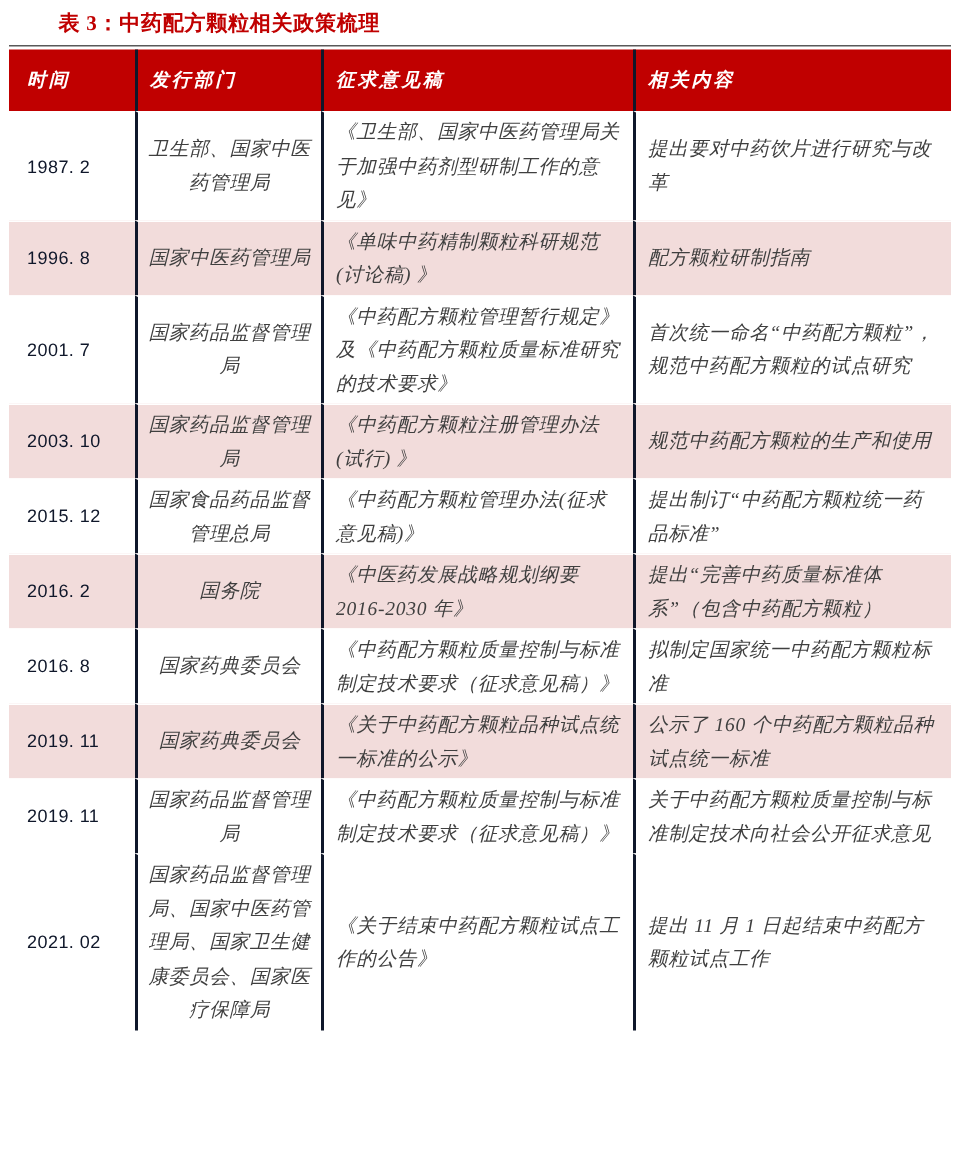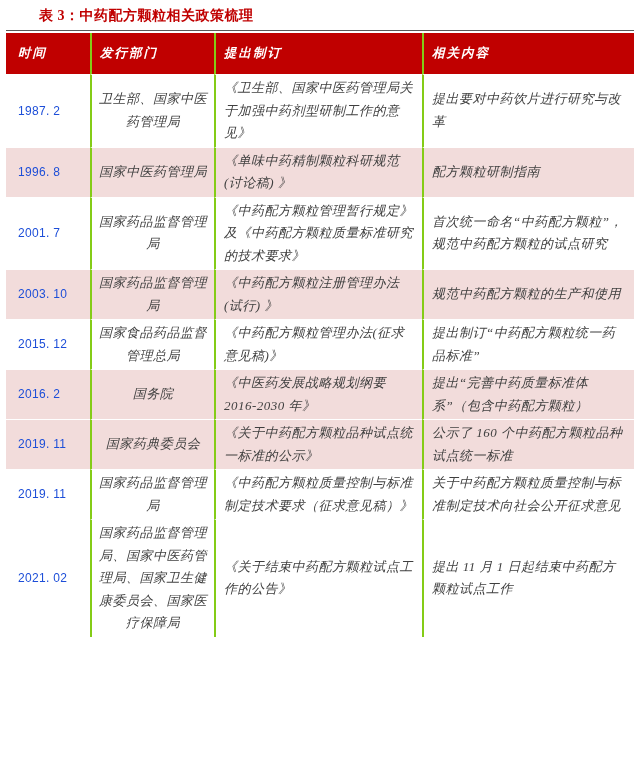--- a/index.html
+++ b/index.html
@@ -44,38 +44,38 @@
     font-weight: bold;
     font-style: italic;
     font-size: 12.5px;
     letter-spacing: 2px;
     text-align: left;
     height: 41px;
     padding: 0 8px;
     vertical-align: middle;
   }
   thead th.c-time { padding-left: 12px; }
-  th + th, td + td { border-left: 2px solid #84cc16; }
+  th + th, td + td { border-left: 2px solid #0f172a; }
   tbody td {
     font-style: italic;
     font-size: 13px;
     letter-spacing: 0.5px;
     color: #3f3f3f;
     line-height: 22.5px;
     padding: 2px 6px 2px 8px;
     border-top: 1px solid #ffffff;
     vertical-align: middle;
     overflow: hidden;
   }
   tbody td.c-time {
     font-style: normal;
     font-family: "Liberation Sans", sans-serif;
     font-size: 12px;
     letter-spacing: 0.3px;
-    color: #1d4ed8;
+    color: #0f172a;
     padding-left: 12px;
   }
   tbody td.c-dept { text-align: center; padding-left: 6px; }
   tbody tr.shade-pink td { background: #f2dcdb; }
   tbody tr.shade-white td { background: #ffffff; }
 </style>
 </head>
 <body>
 
 <div class="page">
@@ -85,21 +85,21 @@
     <colgroup>
       <col style="width:84px">
       <col style="width:124px">
       <col style="width:208px">
       <col style="width:212px">
     </colgroup>
     <thead>
       <tr>
         <th class="c-time">时间</th>
         <th class="c-dept">发行部门</th>
-        <th class="c-policy">提出制订</th>
+        <th class="c-policy">征求意见稿</th>
         <th class="c-content">相关内容</th>
       </tr>
     </thead>
     <tbody id="rows">
         <tr class="shade-white">
     <td class="c-time">1987. 2</td>
     <td class="c-dept">卫生部、国家中医药管理局</td>
     <td class="c-policy">《卫生部、国家中医药管理局关于加强中药剂型研制工作的意见》</td>
     <td class="c-content">提出要对中药饮片进行研究与改革</td>
   </tr>
@@ -126,20 +126,26 @@
     <td class="c-dept">国家食品药品监督管理总局</td>
     <td class="c-policy">《中药配方颗粒管理办法(征求意见稿)》</td>
     <td class="c-content">提出制订“中药配方颗粒统一药品标准”</td>
   </tr>
         <tr class="shade-pink">
     <td class="c-time">2016. 2</td>
     <td class="c-dept">国务院</td>
     <td class="c-policy">《中医药发展战略规划纲要 2016-2030 年》</td>
     <td class="c-content">提出“完善中药质量标准体系”（包含中药配方颗粒）</td>
   </tr>
+        <tr class="shade-white">
+    <td class="c-time">2016. 8</td>
+    <td class="c-dept">国家药典委员会</td>
+    <td class="c-policy">《中药配方颗粒质量控制与标准制定技术要求（征求意见稿）》</td>
+    <td class="c-content">拟制定国家统一中药配方颗粒标准</td>
+  </tr>
         <tr class="shade-pink">
     <td class="c-time">2019. 11</td>
     <td class="c-dept">国家药典委员会</td>
     <td class="c-policy">《关于中药配方颗粒品种试点统一标准的公示》</td>
     <td class="c-content">公示了 160 个中药配方颗粒品种试点统一标准</td>
   </tr>
         <tr class="shade-white">
     <td class="c-time">2019. 11</td>
     <td class="c-dept">国家药品监督管理局</td>
     <td class="c-policy">《中药配方颗粒质量控制与标准制定技术要求（征求意见稿）》</td>

